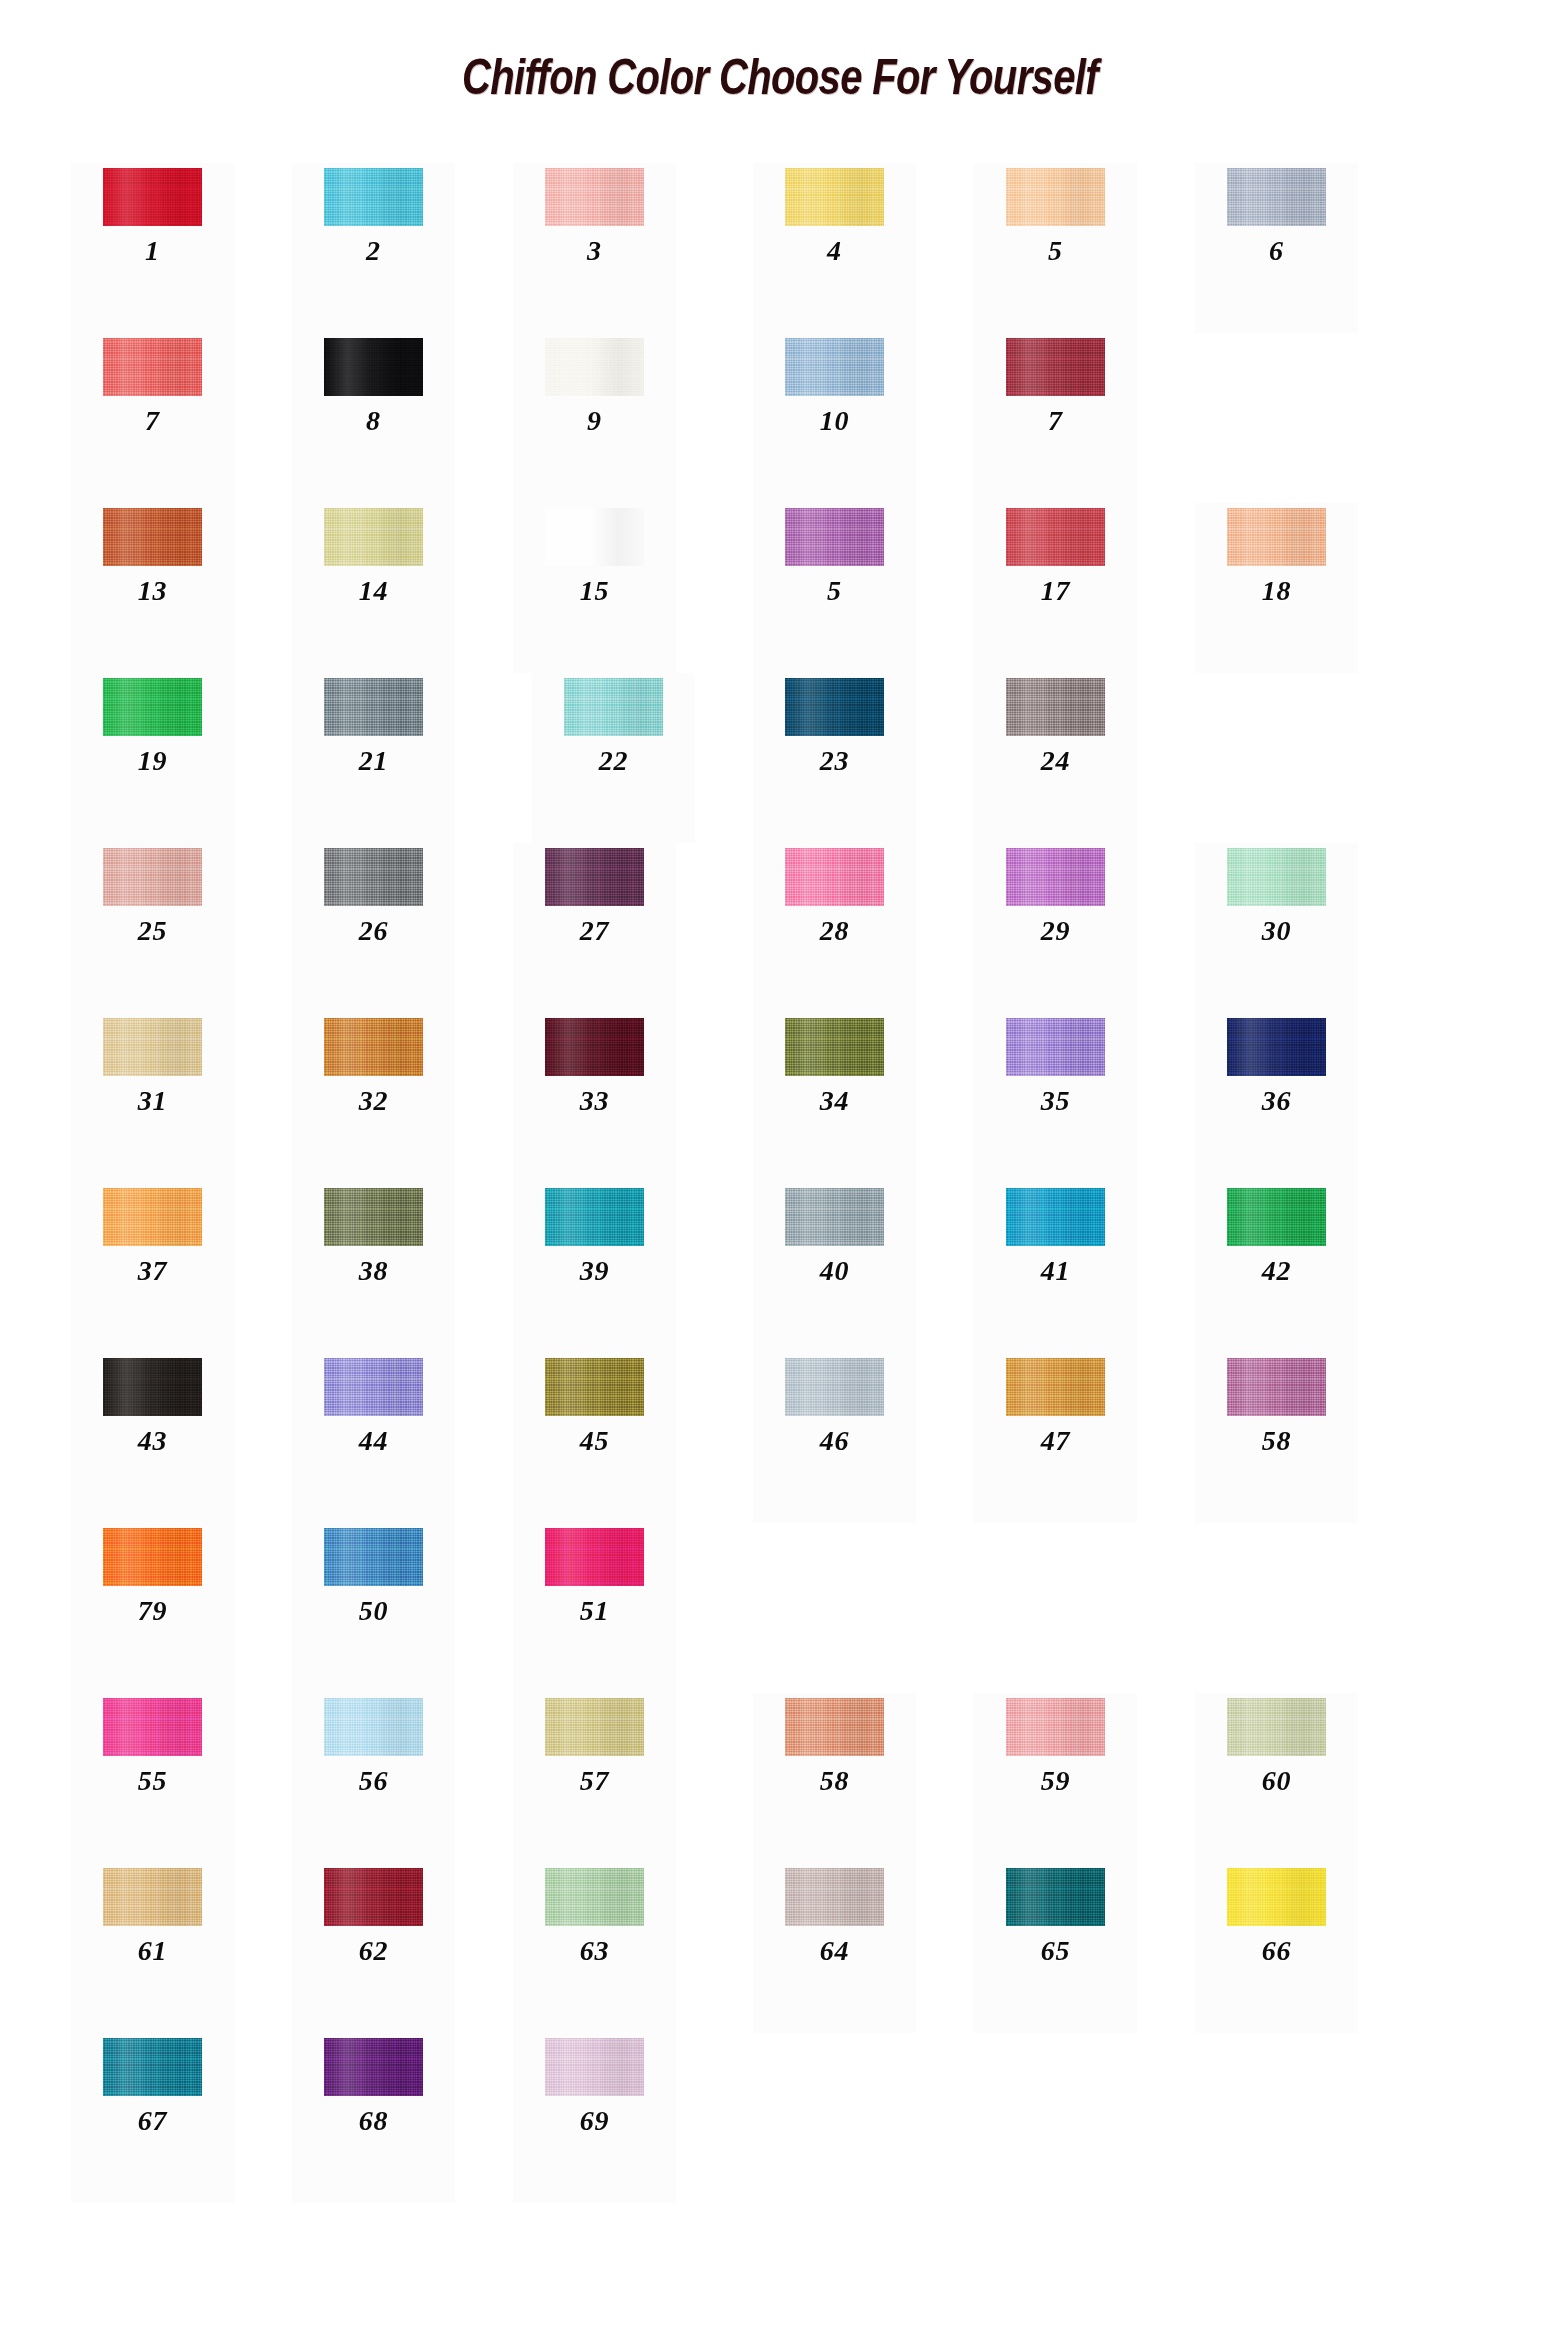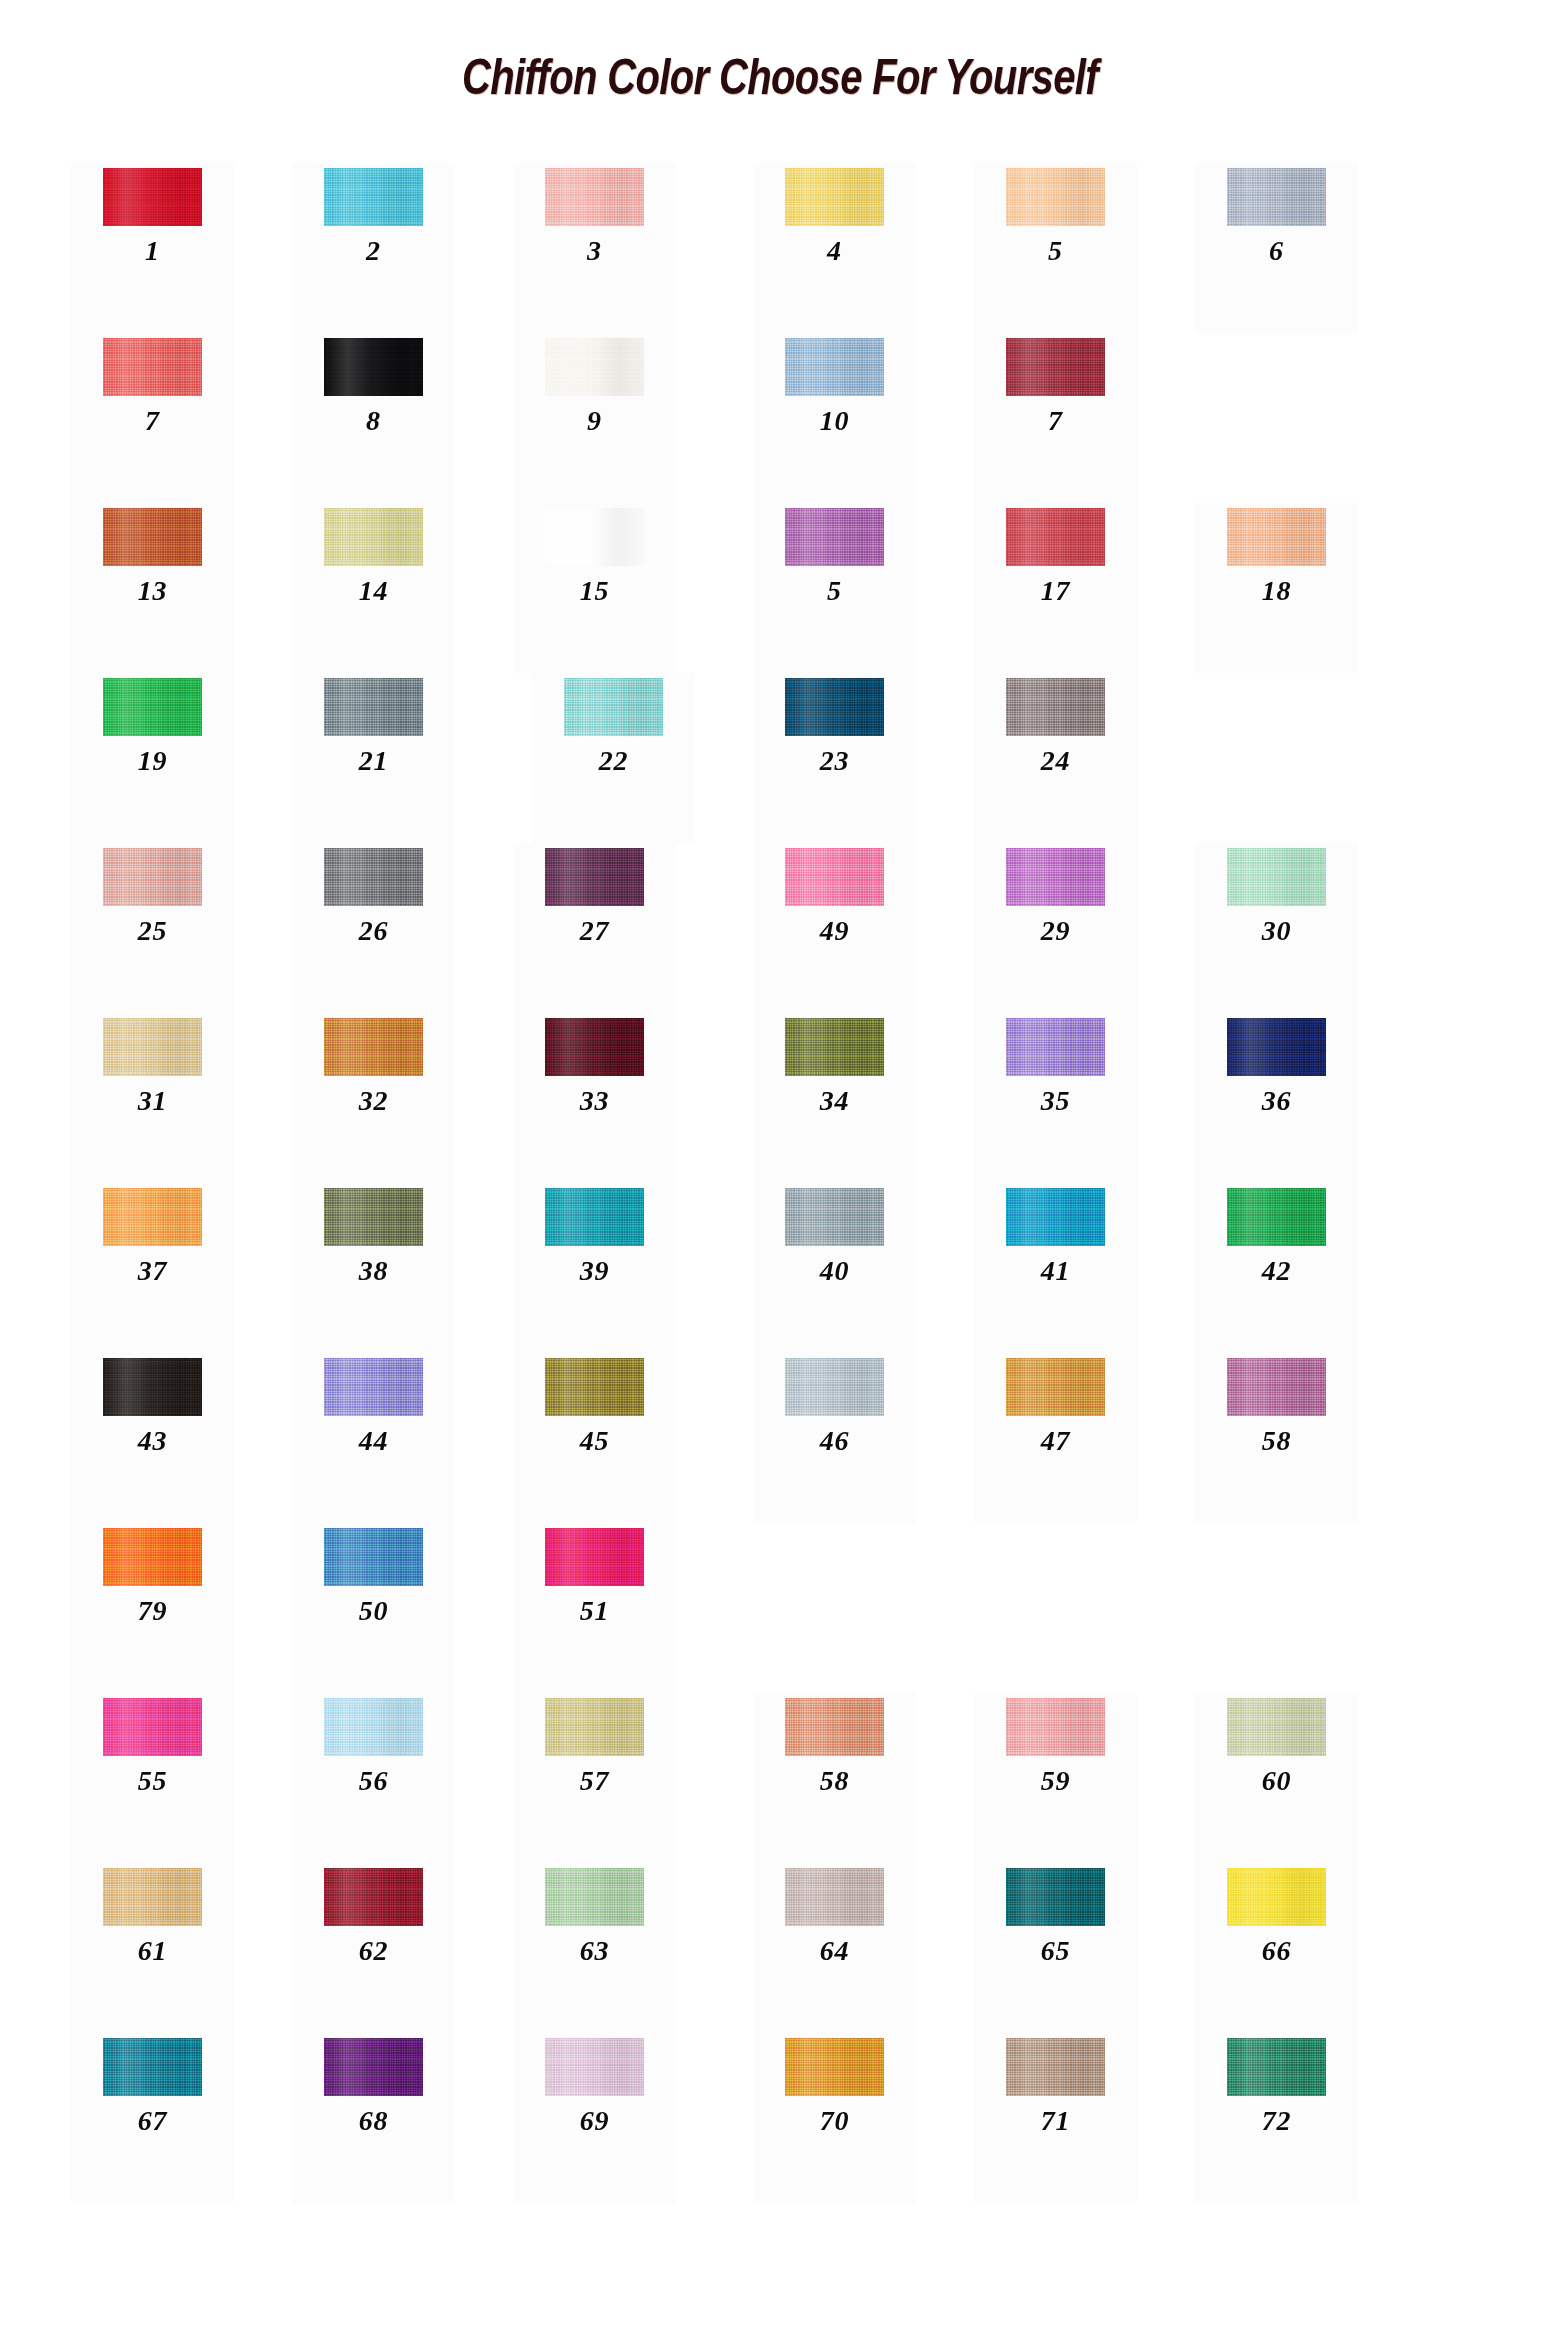--- a/index.html
+++ b/index.html
@@ -370,21 +370,21 @@
             </div>
             <div class="num">27</div>
           </div>
         </div>
         <div class="half right">
           <div class="cell panel">
             <div class="swatch-wrap" style="--c: #f67daa;">
               <div class="swatch-sides" style="--c: #f67daa;"></div>
               <div class="swatch" style="--c: #f67daa;"></div>
             </div>
-            <div class="num">49</div>
+            <div class="num">28</div>
           </div>
           <div class="cell panel">
             <div class="swatch-wrap" style="--c: #bb6fc6;">
               <div class="swatch-sides" style="--c: #bb6fc6;"></div>
               <div class="swatch" style="--c: #bb6fc6;"></div>
             </div>
             <div class="num">29</div>
           </div>
           <div class="cell panel">
             <div class="swatch-wrap" style="--c: #aadfc2;">
@@ -677,40 +677,17 @@
             <div class="num">68</div>
           </div>
           <div class="cell panel">
             <div class="swatch-wrap" style="--c: #ddc2d8;">
               <div class="swatch-sides" style="--c: #ddc2d8;"></div>
               <div class="swatch" style="--c: #ddc2d8;"></div>
             </div>
             <div class="num">69</div>
           </div>
         </div>
-        <div class="half right">
-          <div class="cell panel">
-            <div class="swatch-wrap" style="--c: #dd922c;">
-              <div class="swatch-sides" style="--c: #dd922c;"></div>
-              <div class="swatch" style="--c: #dd922c;"></div>
-            </div>
-            <div class="num">70</div>
-          </div>
-          <div class="cell panel">
-            <div class="swatch-wrap" style="--c: #af9480;">
-              <div class="swatch-sides" style="--c: #af9480;"></div>
-              <div class="swatch" style="--c: #af9480;"></div>
-            </div>
-            <div class="num">71</div>
-          </div>
-          <div class="cell panel">
-            <div class="swatch-wrap" style="--c: #2c8064;">
-              <div class="swatch-sides" style="--c: #2c8064;"></div>
-              <div class="swatch" style="--c: #2c8064;"></div>
-            </div>
-            <div class="num">72</div>
-          </div>
-        </div>
       </div>
     </div>
 
 </div>
 
 
 </body></html>

